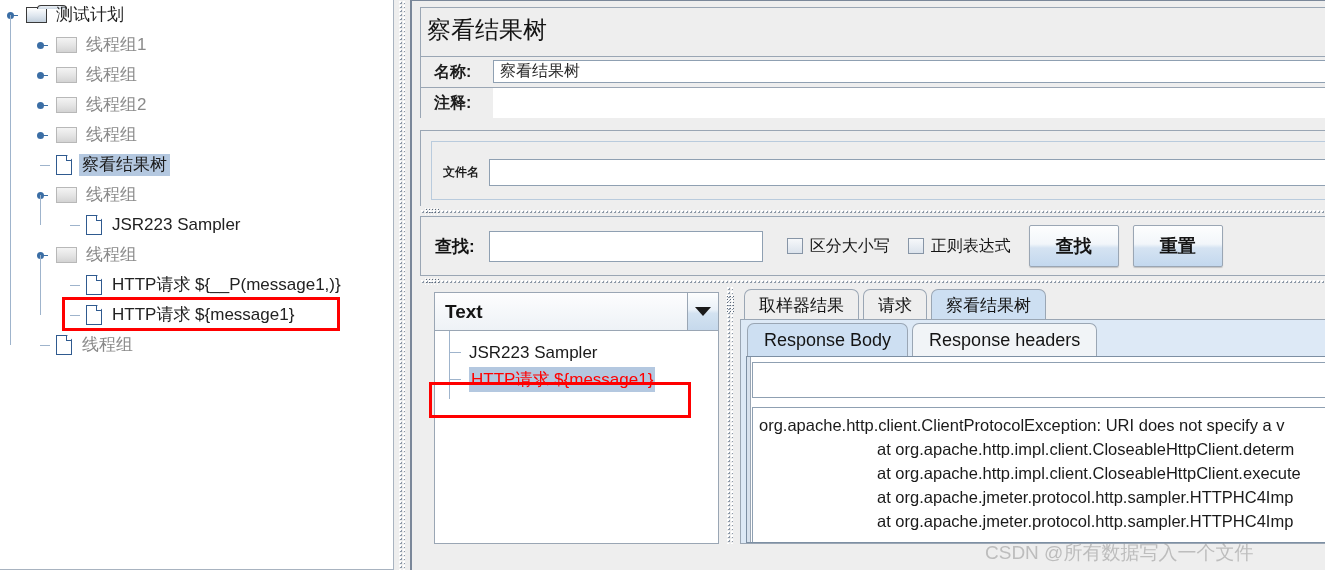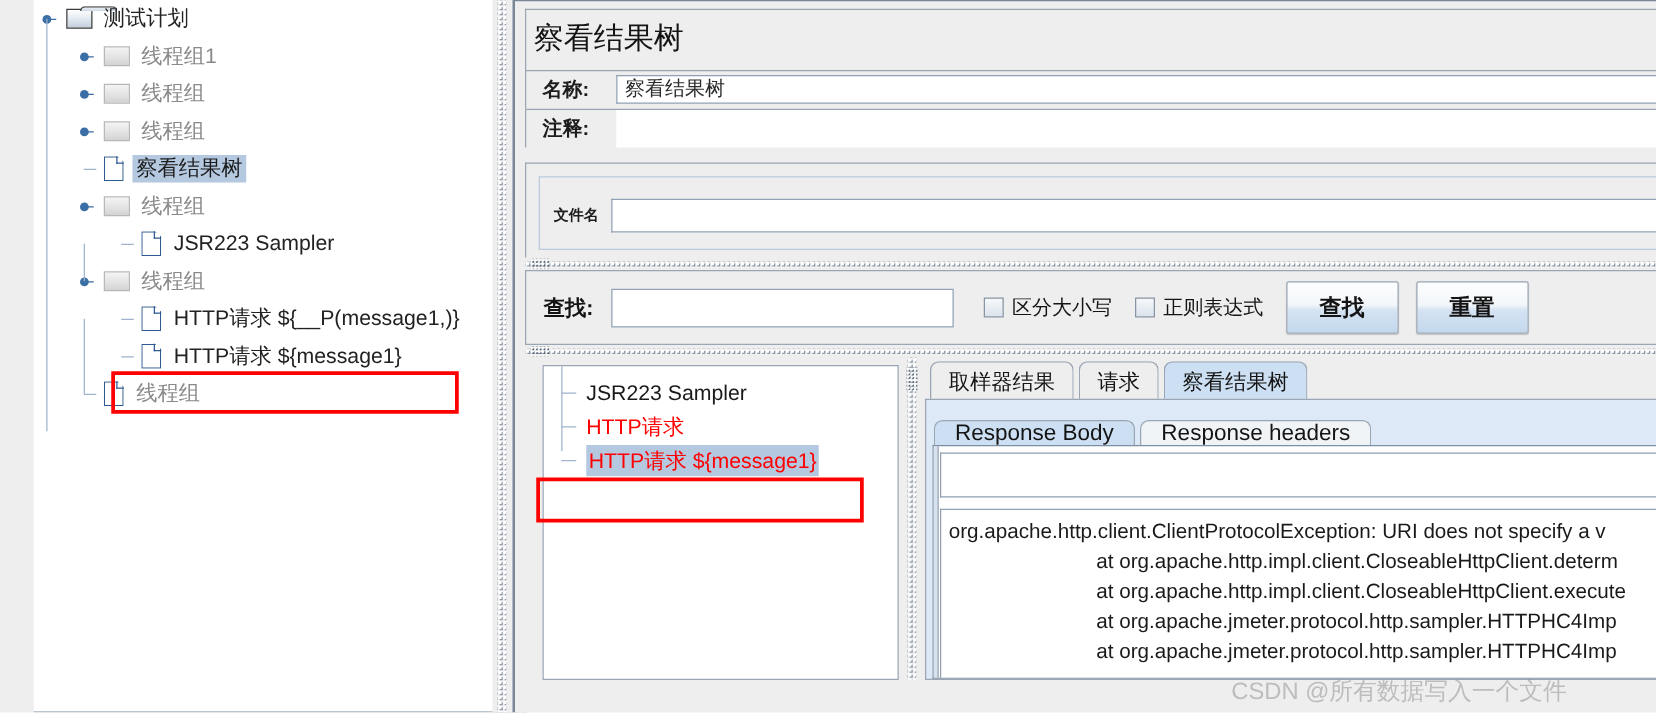--- a/index.html
+++ b/index.html
@@ -20,21 +20,20 @@
 
   
   #tree-panel {
     position: absolute;
     left: 0; top: 0;
     width: 394px; height: 570px;
     background: #ffffff;
     border: 1px solid #a8b3c0;
     border-left: none; border-top: none;
     overflow: hidden;
-    margin-left: 27px;
   }
   .tree-row {
     position: relative;
     height: 30px;
     display: flex;
     align-items: center;
     white-space: nowrap;
   }
   .tree-label {
     font-size: 17px;
@@ -451,21 +450,21 @@
     border: 1px solid #9aa6b4;
     border-bottom: none;
     border-radius: 7px 7px 0 0;
     margin-right: 4px;
   }
   .tab.active {
     background: #cddff2;
   }
   .tab.sub {
     font-size: 18px;
-    height: 20px;
+    height: 33px;
     padding: 0 16px;
     background: #f1f4f7;
   }
   .tab.sub.active {
     background: #cddff2;
   }
   .tab-body {
     border: 1px solid #9aa6b4;
     border-right: none;
     background: #dde9f6;
@@ -567,20 +566,30 @@
           <span class="tree-label muted" style="position: absolute; left: 83px; top: 4px;">线程组</span>
         </div>
         <div class="tree-row" style="height: 30px;">
           <span class="handle" style="left: 37px; top: 10px; position: absolute;">
             <span class="knob"></span>
             <span class="stem"></span>
           </span>
           <span class="ico-folder dim" style="position: absolute; left: 56px; top: 7px;">
             <span class="back"></span>
           </span>
+          <span class="tree-label muted" style="position: absolute; left: 83px; top: 4px;">线程组2</span>
+        </div>
+        <div class="tree-row" style="height: 30px;">
+          <span class="handle" style="left: 37px; top: 10px; position: absolute;">
+            <span class="knob"></span>
+            <span class="stem"></span>
+          </span>
+          <span class="ico-folder dim" style="position: absolute; left: 56px; top: 7px;">
+            <span class="back"></span>
+          </span>
           <span class="tree-label muted" style="position: absolute; left: 83px; top: 4px;">线程组</span>
         </div>
         <div class="tree-row" style="height: 30px;">
           <span class="hline" style="left: 40px; top: 15px; width: 10px;"></span>
           <span class="ico-doc" style="position: absolute; left: 56px; top: 5px;">
             <span class="page"></span>
             <span class="fold"></span>
           </span>
           <span class="tree-label selected" style="position: absolute; left: 79px; top: 4px;">察看结果树</span>
         </div>
@@ -692,28 +701,30 @@
       </div>
 
       <div class="dash-split">
         <div class="dotrow"></div>
         <div class="grip"></div>
       </div>
 
       <div class="lower">
 
         <div class="res-tree">
+          <div class="combo">
+            <div class="val">Text</div>
+            <div class="arrow-btn">
+              <span class="tri-down"></span>
+            </div>
+          </div>
           <div class="res-rows" id="result-rows">
               <div class="res-row">
                 <span class="hline" style="left: 14px; top: 13px; width: 12px;"></span>
                 <span class="res-black">JSR223 Sampler</span>
-              </div>
-              <div class="res-row">
-                <span class="hline" style="left: 14px; top: 13px; width: 12px;"></span>
-                <span class="res-red">HTTP请求</span>
               </div>
               <div class="res-row">
                 <span class="hline" style="left: 14px; top: 13px; width: 12px;"></span>
                 <span class="res-red sel">HTTP请求 ${message1}</span>
               </div>
               <span class="vline" style="left: 14px; top: 0px; height: 68px;"></span>
             </div>
         </div>
         <div class="redbox" id="result-redbox" style="left: 9px; top: 96px; width: 262px; height: 36px;"></div>
 

